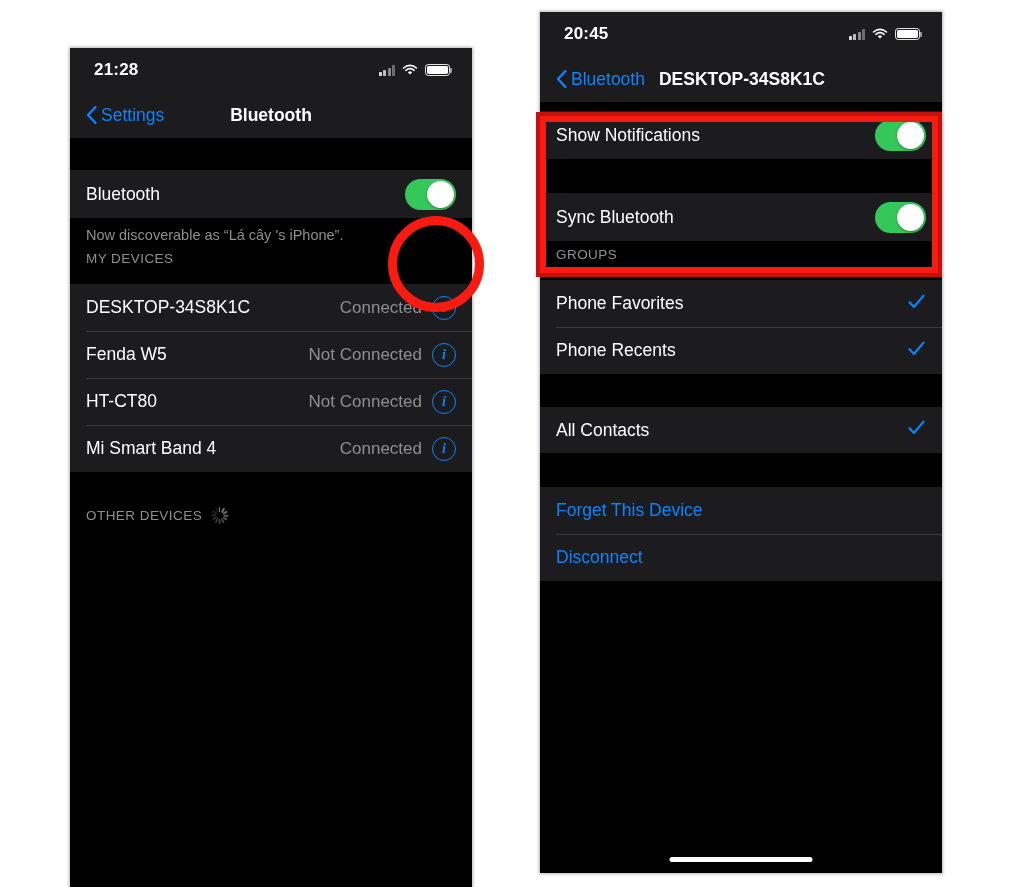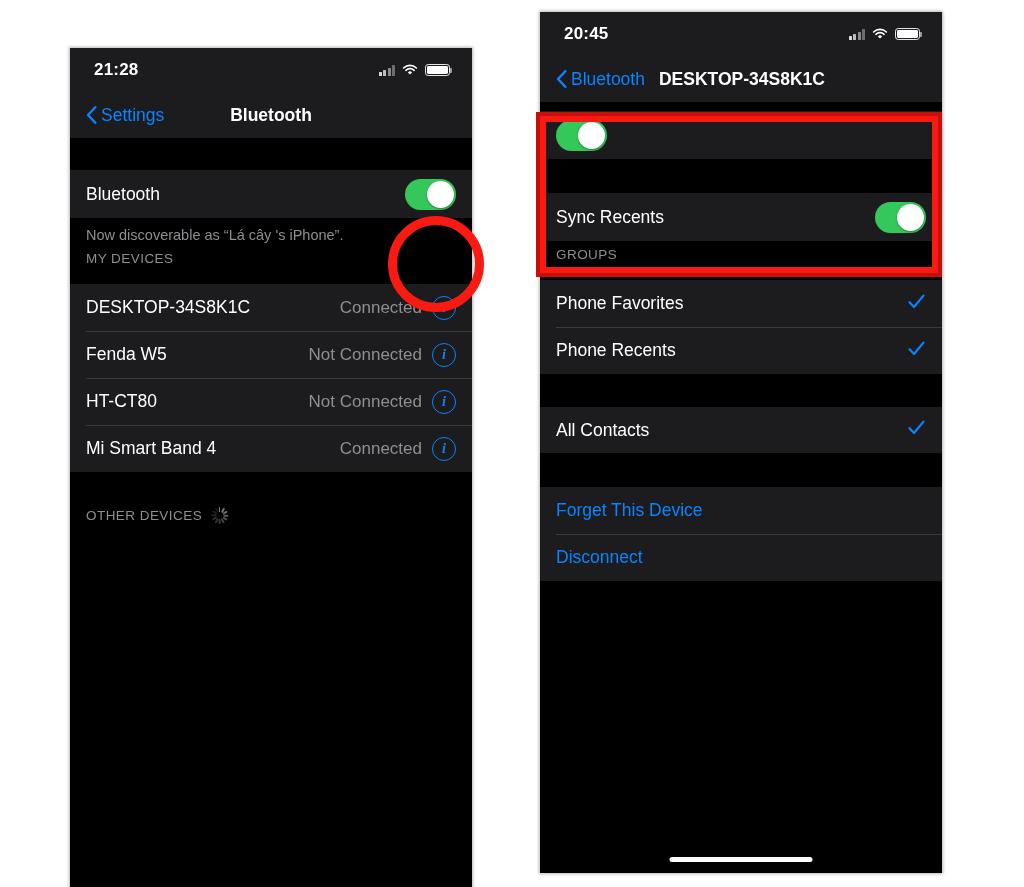--- a/index.html
+++ b/index.html
@@ -299,29 +299,30 @@
             </svg>
         </span>
         <span>Bluetooth</span>
       </div>
       <div class="nav-title">DESKTOP-34S8K1C</div>
     </div>
 
     <div class="gap" style="height:9px"></div>
 
     <div class="cell" style="height:48px">
+      <span class="label">Show Notifications</span>
       <span class="toggle">
           <span class="knob"></span>
         </span>
     </div>
 
     <div class="gap" style="height:34px"></div>
 
     <div class="cell" style="height:48px">
-      <span class="label">Sync Recents</span>
+      <span class="label">Sync Bluetooth</span>
       <span class="toggle">
           <span class="knob"></span>
         </span>
     </div>
 
     <div class="gap" style="height:12px"></div>
 
     <div class="section-header" style="height:27px">GROUPS</div>
 
     <div>

